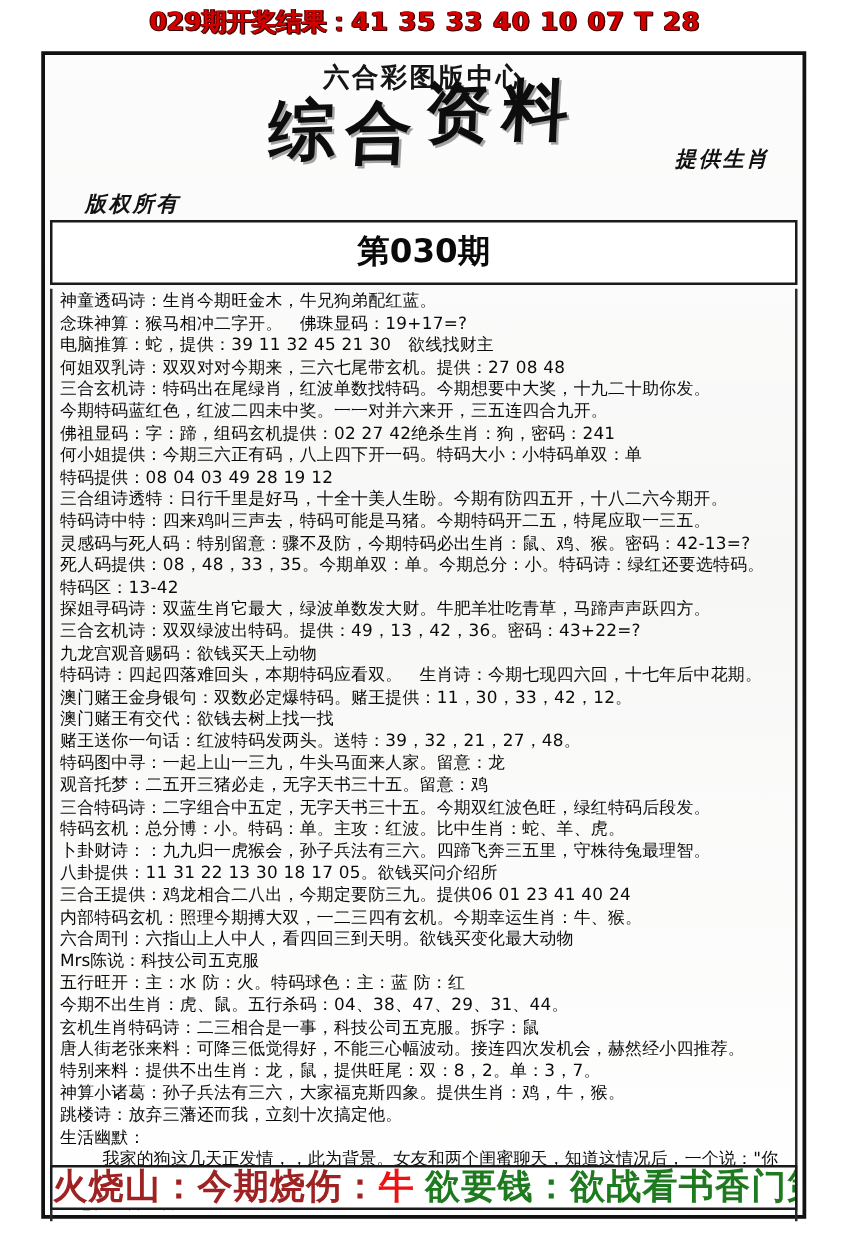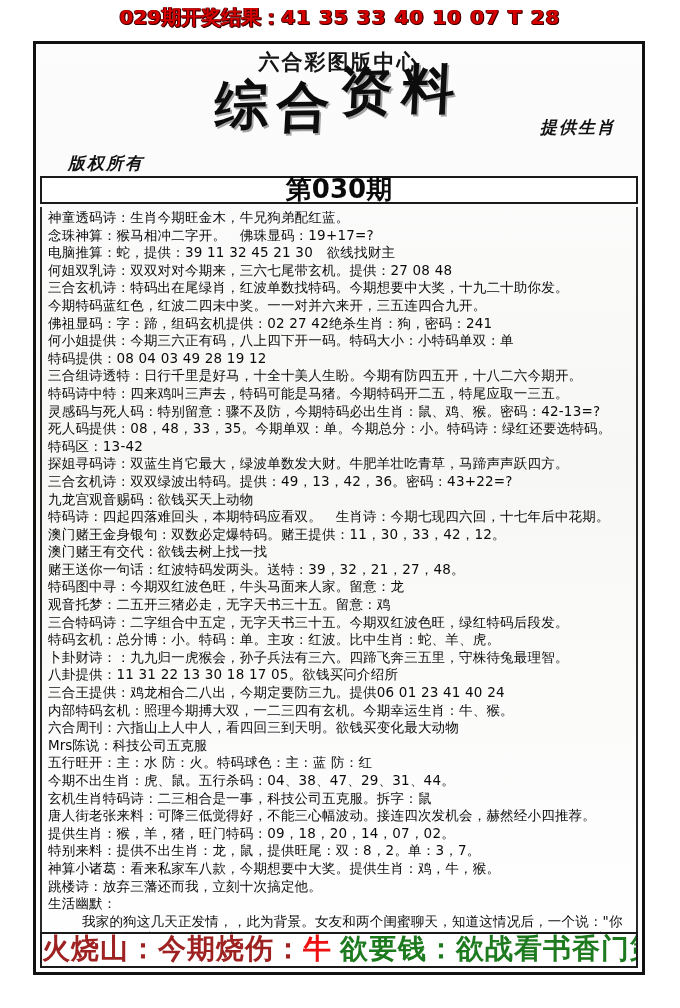--- a/index.html
+++ b/index.html
@@ -91,21 +91,21 @@
     color: #111111;
     font-style: italic;
   }
   .mast-left  { left: 32px; margin-top: 36px; }
   .mast-right { right: 26px; }
 
   
   .issue-box {
     position: relative;
     margin: 0 4px 0 4px;
-    height: 28px;
+    height: 52px;
     border: 2px solid #1a1a1a;
     box-sizing: border-box;
     background: #ffffff;
   }
   .issue-text {
     position: absolute;
     left: 0; right: 0;
     top: 50%;
     transform: translateY(-52%);
     text-align: center;
@@ -203,37 +203,36 @@
     <div class="line">灵感码与死人码：特别留意：骤不及防，今期特码必出生肖：鼠、鸡、猴。密码：42-13=?</div>
     <div class="line">死人码提供：08，48，33，35。今期单双：单。今期总分：小。特码诗：绿红还要选特码。</div>
     <div class="line">特码区：13-42</div>
     <div class="line">探姐寻码诗：双蓝生肖它最大，绿波单数发大财。牛肥羊壮吃青草，马蹄声声跃四方。</div>
     <div class="line">三合玄机诗：双双绿波出特码。提供：49，13，42，36。密码：43+22=?</div>
     <div class="line">九龙宫观音赐码：欲钱买天上动物</div>
     <div class="line">特码诗：四起四落难回头，本期特码应看双。　生肖诗：今期七现四六回，十七年后中花期。</div>
     <div class="line">澳门赌王金身银句：双数必定爆特码。赌王提供：11，30，33，42，12。</div>
     <div class="line">澳门赌王有交代：欲钱去树上找一找</div>
     <div class="line">赌王送你一句话：红波特码发两头。送特：39，32，21，27，48。</div>
-    <div class="line">特码图中寻：今期双红波色旺，牛头马面来人家。留意：龙</div>
+    <div class="line">特码图中寻：一起上山一三九，牛头马面来人家。留意：龙</div>
     <div class="line">观音托梦：二五开三猪必走，无字天书三十五。留意：鸡</div>
     <div class="line">三合特码诗：二字组合中五定，无字天书三十五。今期双红波色旺，绿红特码后段发。</div>
     <div class="line">特码玄机：总分博：小。特码：单。主攻：红波。比中生肖：蛇、羊、虎。</div>
     <div class="line">卜卦财诗：：九九归一虎猴会，孙子兵法有三六。四蹄飞奔三五里，守株待兔最理智。</div>
     <div class="line">八卦提供：11 31 22 13 30 18 17 05。欲钱买问介绍所</div>
     <div class="line">三合王提供：鸡龙相合二八出，今期定要防三九。提供06 01 23 41 40 24</div>
     <div class="line">内部特码玄机：照理今期搏大双，一二三四有玄机。今期幸运生肖：牛、猴。</div>
     <div class="line">六合周刊：六指山上人中人，看四回三到天明。欲钱买变化最大动物</div>
     <div class="line mono-lead">Mrs陈说：科技公司五克服</div>
     <div class="line">五行旺开：主：水 防：火。特码球色：主：蓝 防：红</div>
     <div class="line">今期不出生肖：虎、鼠。五行杀码：04、38、47、29、31、44。</div>
     <div class="line">玄机生肖特码诗：二三相合是一事，科技公司五克服。拆字：鼠</div>
     <div class="line">唐人街老张来料：可降三低觉得好，不能三心幅波动。接连四次发机会，赫然经小四推荐。</div>
-    <div class="line">提供生肖：猴，羊，猪，旺门特码：09，18，20，14，07，02。</div>
     <div class="line">特别来料：提供不出生肖：龙，鼠，提供旺尾：双：8，2。单：3，7。</div>
-    <div class="line">神算小诸葛：看来私家车八款，今期想要中大奖。提供生肖：鸡，牛，猴。</div>
+    <div class="line">神算小诸葛：孙子兵法有三六，大家福克斯四象。提供生肖：鸡，牛，猴。</div>
     <div class="line">跳楼诗：放弃三藩还而我，立刻十次搞定他。</div>
     <div class="line">生活幽默：</div>
     <div class="line indent">我家的狗这几天正发情，，此为背景。女友和两个闺蜜聊天，知道这情况后，一个说："你们说，要是丢给它一条棍子，它会自己解决不？"另一个悠悠的说："你不要总是站在自己的立场上想问题好不好？"</div>
   </div>
 
   <div class="footer-box">
     <div class="footer-text">
       <span class="f-dark">火烧山：今期烧伤：</span><span class="f-bright">牛</span><span style="display:inline-block;width:8px"></span><span class="f-green">欲要钱：欲战看书香门第</span>
     </div>
   </div>

